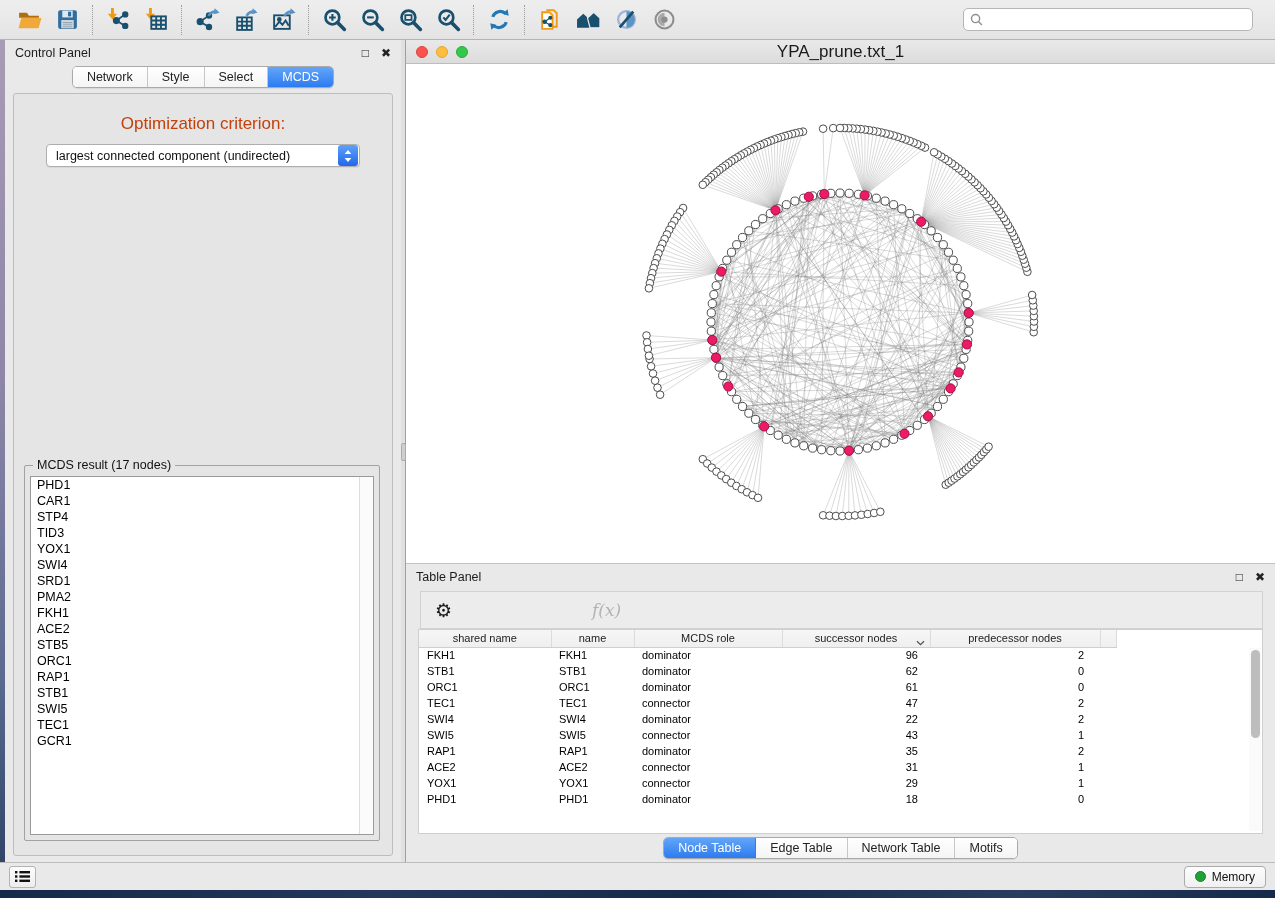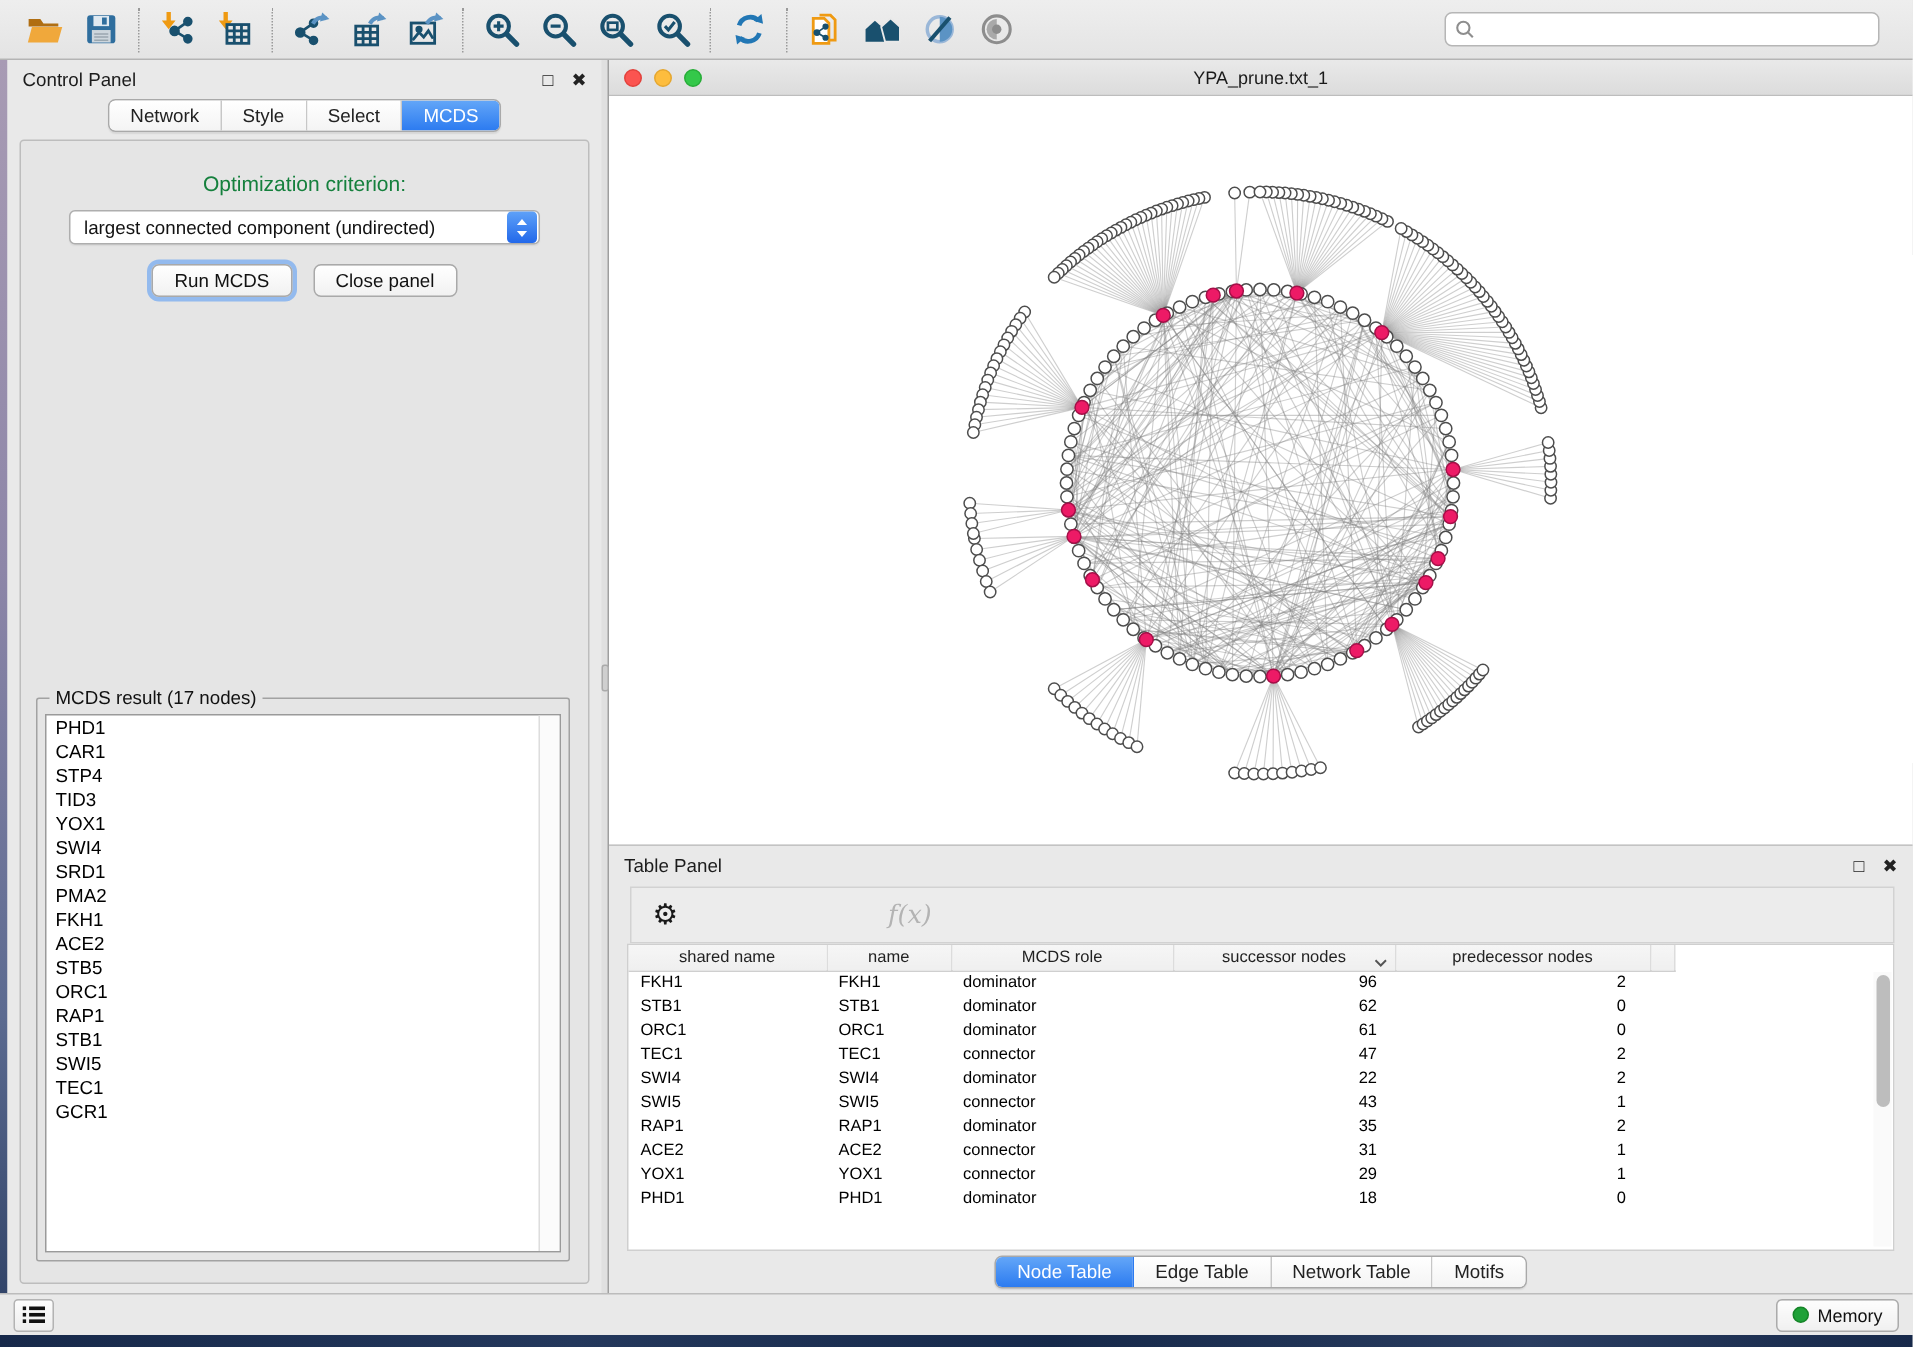--- a/index.html
+++ b/index.html
@@ -31,21 +31,21 @@
   .panel-head .sp { flex:1; }
   .wbtn { font-size:12px; color:#222; margin-left:12px; cursor:pointer; line-height:1; }
   .seg-bar { display:flex; justify-content:center; }
   .seg { display:flex; border:1px solid #a9a9a9; border-radius:5px; overflow:hidden; background:#fff;
     box-shadow:0 1px 1px rgba(0,0,0,.08); }
   .seg > div { padding:3px 14px; font-size:12.5px; color:#222; border-right:1px solid #c7c7c7; cursor:pointer; background:linear-gradient(#ffffff,#f4f4f4); }
   .seg > div:last-child { border-right:none; }
   .seg > div.sel { background:linear-gradient(#63a6f8,#2c7bf0); color:#fff; border-right-color:#2c7bf0; }
   #cp-content { flex:1; margin:5px 8px 6px 8px; border:1px solid #bdbdbd; border-radius:3px;
     background:#e5e5e5; padding-top:20px; position:relative; }
-  #opt-label { text-align:center; font-size:14px; color:#15803d; }
+  #opt-label { text-align:center; font-size:17px; color:#c2410c; }
   #criterion { margin:10px auto 4px; width:314px; height:23px; background:#fff; border:1px solid #aeaeae;
     border-radius:4px; display:flex; align-items:center; cursor:pointer;
     box-shadow:0 1px 1px rgba(0,0,0,.06); }
   #criterion .val { flex:1; font-size:12.5px; padding-left:9px; color:#111; white-space:nowrap; }
   #criterion .step { width:20px; height:21px; margin-right:1px; border-radius:3px;
     background:linear-gradient(#5ea1f8,#2268ea); display:flex; align-items:center; justify-content:center; }
   .btn-row { display:flex; justify-content:center; gap:14px; margin-top:13px; }
   .pbtn { padding:3px 14px; font-size:12.5px; color:#111; background:linear-gradient(#ffffff,#f1f1f1);
     border:1px solid #a9a9a9; border-radius:5px; cursor:pointer; }
   .pbtn.focus { box-shadow:0 0 0 3px rgba(92,156,244,.6); }
@@ -65,21 +65,21 @@
     border:1px solid #aaa; border-radius:2px; }
 
   
   #network-window { left:406px; top:40px; width:869px; height:523px; background:#fff; }
   #net-titlebar { height:24px; background:linear-gradient(#e9e9e9,#dcdcdc); border-bottom:1px solid #bdbdbd;
     display:flex; align-items:center; padding:0 10px; position:relative; }
   .light { width:12px; height:12px; border-radius:50%; margin-right:8px; }
   .light.r { background:#fb5450; border:1px solid #e2423c; }
   .light.y { background:#fdbd3e; border:1px solid #e5a730; }
   .light.g { background:#34c84a; border:1px solid #27ad38; }
-  #net-title { position:absolute; left:0; right:0; text-align:center; font-size:12px; color:#1a1a1a; }
+  #net-title { position:absolute; left:0; right:0; text-align:center; font-size:17px; color:#1a1a1a; }
   #net-canvas { width:869px; height:499px; }
 
   
   #table-panel { left:406px; top:563px; width:869px; height:299px; background:#e9e9e9;
     border-top:1px solid #c3c3c3; display:flex; flex-direction:column; }
   #tp-toolbar { margin:1px 12px 0 14px; height:38px; background:#ececec; border:1px solid #d2d2d2;
     display:flex; align-items:center; gap:20px; padding:0 14px; }
   #tp-toolbar .ticon { display:flex; align-items:center; cursor:pointer; }
   #tp-toolbar .glyph { font-size:19px; color:#1a1a1a; line-height:1; }
   .fx { font-family:"DejaVu Serif", serif; font-style:italic; font-size:17px; color:#b3b3b3; }
@@ -290,24 +290,20 @@
   <div id="cp-content">
     <div id="opt-label">Optimization criterion:</div>
     <div id="criterion">
       <span class="val">largest connected component (undirected)</span>
       <span class="step">
         <svg width="12" height="16" viewBox="0 0 12 16">
             <path d="M6 2l3.4 4H2.6z" fill="#fff"></path>
             <path d="M6 14l3.4-4H2.6z" fill="#fff"></path>
           </svg>
       </span>
-    </div>
-    <div class="btn-row">
-      <div class="pbtn focus">Run MCDS</div>
-      <div class="pbtn">Close panel</div>
     </div>
     <div id="result-group">
       <span class="legend">MCDS result (17 nodes)</span>
       <div id="result-list">
         <div class="scroll"></div>
       <div class="item">PHD1</div>
           <div class="item">CAR1</div>
           <div class="item">STP4</div>
           <div class="item">TID3</div>
           <div class="item">YOX1</div>

